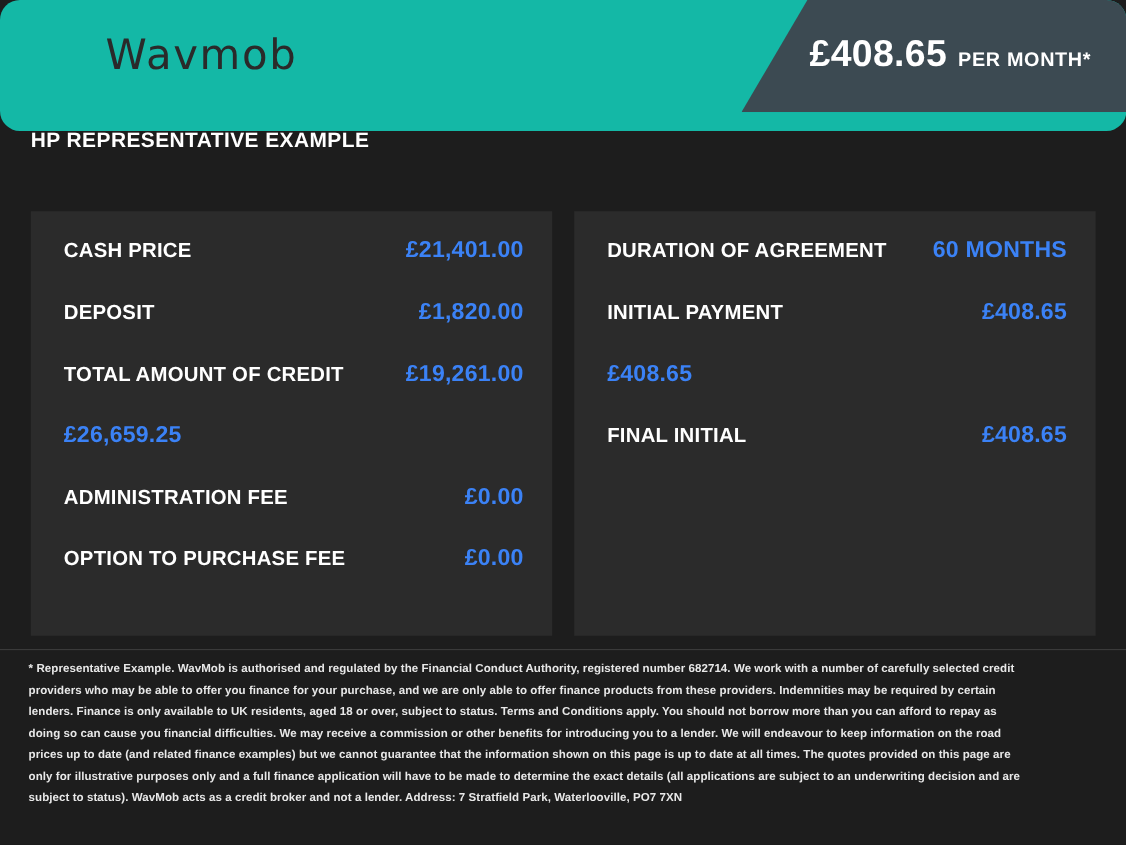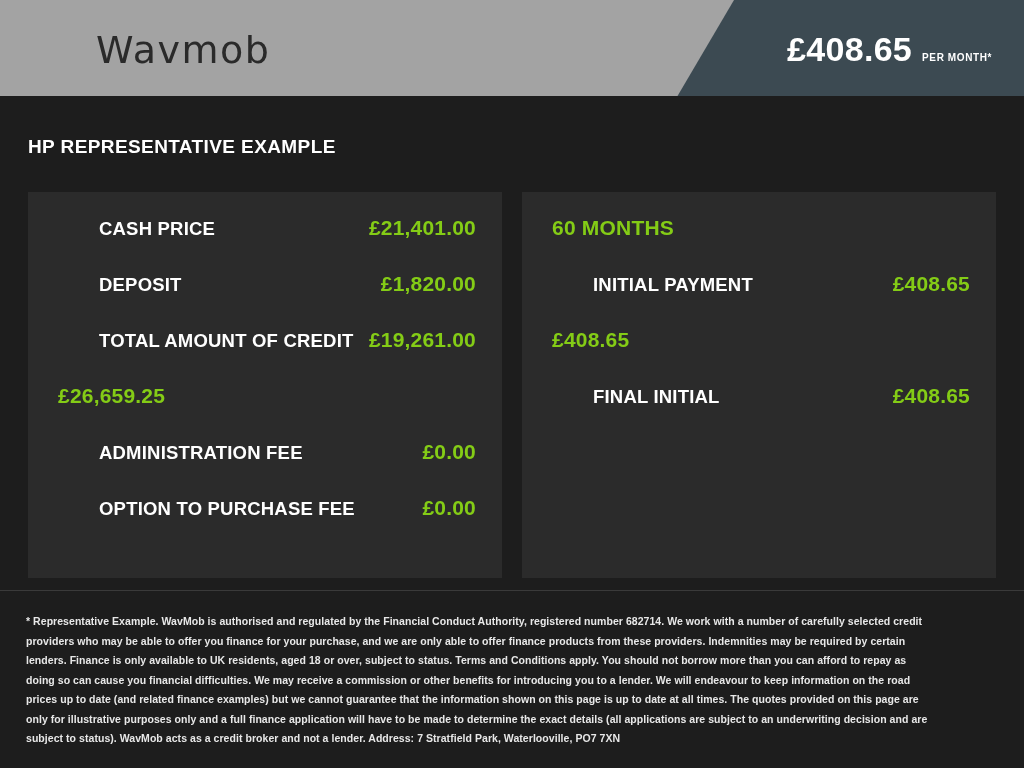--- a/index.html
+++ b/index.html
@@ -12,23 +12,24 @@
   }
   #page {
     position: relative;
     width: 1024px; height: 768px;
     background: #1d1d1d;
   }
 
   
   .header {
     position: relative;
-    height: 96px;
-    background: #a3a3a3;
+    height: 119px;
+    background: #14b8a6;
     overflow: hidden;
+    border-radius: 18px;
   }
   .brand {
     position: absolute;
     left: 96px; top: 28px;
     font-size: 38px;
     letter-spacing: 1.5px;
     color: #2a2a2a;
     font-weight: 400;
     font-family: "DejaVu Sans", sans-serif;
   }
@@ -46,30 +47,30 @@
     align-items: baseline;
     gap: 10px;
   }
   .price-amount {
     font-size: 34px;
     font-weight: bold;
     color: #ffffff;
     letter-spacing: 0.3px;
   }
   .price-period {
-    font-size: 10px;
+    font-size: 18px;
     font-weight: bold;
     color: #ffffff;
     letter-spacing: 0.6px;
   }
 
   
   .section-title {
     position: absolute;
-    left: 28px; top: 136px;
+    left: 28px; top: 118px;
     font-size: 19px;
     font-weight: bold;
     color: #ffffff;
     letter-spacing: 0.4px;
   }
 
   
   .panels {
     position: absolute;
     left: 28px; top: 192px;
@@ -87,41 +88,40 @@
     align-items: baseline;
     justify-content: space-between;
     height: 56px;
   }
   .row-label {
     font-size: 18.5px;
     font-weight: bold;
     color: #ffffff;
     letter-spacing: 0.2px;
     white-space: nowrap;
-    margin-left: 41px;
   }
   .row-value {
     font-size: 21px;
     font-weight: bold;
-    color: #84cc16;
+    color: #3b82f6;
     letter-spacing: 0.2px;
     white-space: nowrap;
     text-align: center;
   }
 
   
   .divider {
     position: absolute;
     left: 0; top: 590px;
     width: 1024px; height: 1px;
     background: #3a3a3a;
   }
   .footer {
     position: absolute;
-    left: 26px; top: 612px;
+    left: 26px; top: 599px;
     width: 910px;
   }
   .footer p {
     margin: 0;
     font-size: 10.5px;
     line-height: 19.5px;
     color: #e8e8e8;
     font-weight: bold;
     letter-spacing: 0.05px;
     text-align: left;
@@ -167,20 +167,21 @@
         <span class="row-value">£0.00</span>
       </div>
       <div class="row">
         <span class="row-label">OPTION TO PURCHASE FEE</span>
         <span class="row-value">£0.00</span>
       </div>
     </div>
 
     <div class="panel">
       <div class="row">
+        <span class="row-label">DURATION OF AGREEMENT</span>
         <span class="row-value">60 MONTHS</span>
       </div>
       <div class="row">
         <span class="row-label">INITIAL PAYMENT</span>
         <span class="row-value">£408.65</span>
       </div>
       <div class="row">
         <span class="row-value">£408.65</span>
       </div>
       <div class="row">

